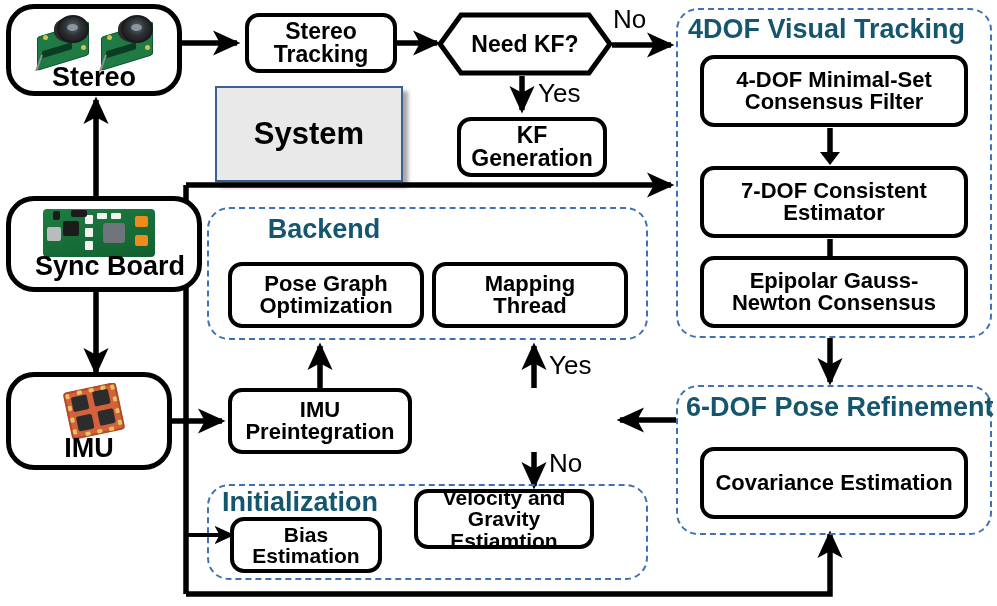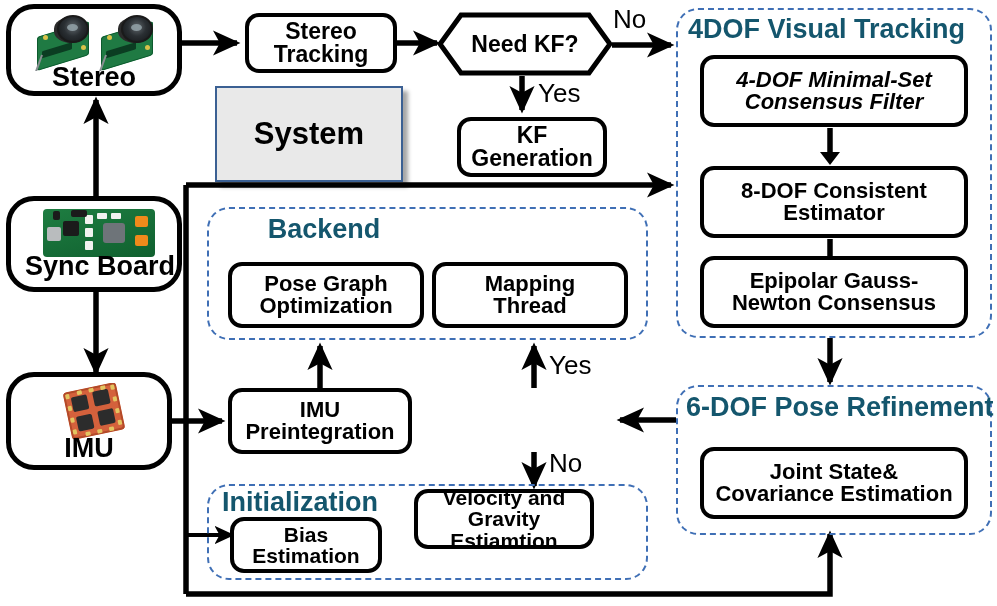--- a/index.html
+++ b/index.html
@@ -140,21 +140,21 @@
         <div class="pad" style="left:6px;top:20px;"></div>
         <div class="pad" style="left:44px;top:30px;"></div>
         <div class="lensbase"></div>
           <div class="lens"></div>
           <div class="wire"></div>
       </div>
     </div>
     <div class="sensor-label" style="top:55px;font-size:27px;">Stereo</div>
   </div>
 
-  <div class="node box sensor" style="left:6px;top:196px;width:176px;height:96px;padding-left:12px;">
+  <div class="node box sensor" style="left:6px;top:196px;width:196px;height:96px;padding-left:12px;">
     <div class="photo" style="left:32px;top:8px;width:112px;height:48px;">
       <div class="board" style="background:linear-gradient(165deg,#1e7d41,#10602f);"></div>
       <div class="chip" style="left:20px;top:12px;width:16px;height:15px;"></div>
       <div class="chipgray" style="left:60px;top:14px;width:22px;height:20px;border-radius:3px;"></div>
       <div class="chipwhite" style="left:42px;top:6px;width:8px;height:9px;"></div>
       <div class="chipwhite" style="left:42px;top:19px;width:8px;height:9px;"></div>
       <div class="chipwhite" style="left:42px;top:32px;width:8px;height:9px;"></div>
       <div class="chipwhite" style="left:54px;top:4px;width:10px;height:6px;"></div>
       <div class="chipwhite" style="left:68px;top:4px;width:10px;height:6px;"></div>
       <div class="chiporange" style="left:92px;top:7px;width:13px;height:11px;"></div>
@@ -220,55 +220,54 @@
   </div>
 
   <div class="elabel" style="left:613px;top:4px;font-size:26px;">No</div>
   <div class="elabel" style="left:538px;top:78px;font-size:26px;">Yes</div>
   <div class="elabel" style="left:549px;top:350px;font-size:26px;">Yes</div>
   <div class="elabel" style="left:549px;top:448px;font-size:26px;">No</div>
 
   <div class="group" style="left:676px;top:8px;width:316px;height:330px;"></div>
   <div class="group-title" style="left:688px;top:14px;font-size:27px;">4DOF Visual Tracking</div>
 
-  <div class="node box" style="left:700px;top:55px;width:268px;height:72px;font-size:22px;font-style:italic;">
+  <div class="node box" style="left:700px;top:55px;width:268px;height:72px;font-size:22px;">
     <div>
       <div>4-DOF Minimal-Set</div>
       <div>Consensus Filter</div>
     </div>
   </div>
   <svg style="position:absolute;left:816px;top:128px;" width="28" height="38">
     <path d="M14,0 L14,26" stroke="#000" stroke-width="5.5" fill="none"></path>
     <path d="M4,24 L14,37 L24,24 z" fill="#000"></path>
   </svg>
 
   <div class="node box" style="left:700px;top:166px;width:268px;height:72px;font-size:22px;">
     <div>
-      <div>8-DOF Consistent</div>
+      <div>7-DOF Consistent</div>
       <div>Estimator</div>
     </div>
   </div>
   <svg style="position:absolute;left:816px;top:239px;" width="28" height="38">
     <path d="M14,0 L14,26" stroke="#000" stroke-width="5.5" fill="none"></path>
     <path d="M4,24 L14,37 L24,24 z" fill="#000"></path>
   </svg>
 
   <div class="node box" style="left:700px;top:256px;width:268px;height:72px;font-size:22px;">
     <div>
       <div>Epipolar Gauss-</div>
       <div>Newton Consensus</div>
     </div>
   </div>
 
   <div class="group" style="left:676px;top:385px;width:316px;height:150px;"></div>
   <div class="group-title" style="left:686px;top:392px;font-size:27px;">6-DOF Pose Refinement</div>
 
   <div class="node box" style="left:700px;top:447px;width:268px;height:72px;font-size:22px;">
     <div>
-      <div>Joint State&amp;</div>
       <div>Covariance Estimation</div>
     </div>
   </div>
 
   <div class="group" style="left:207px;top:207px;width:441px;height:133px;"></div>
   <div class="group-title" style="left:0px;top:214px;width:648px;text-align:center;font-size:27px;">Backend</div>
 
   <div class="node box" style="left:228px;top:262px;width:196px;height:66px;font-size:22px;">
     <div>
       <div>Pose Graph</div>

